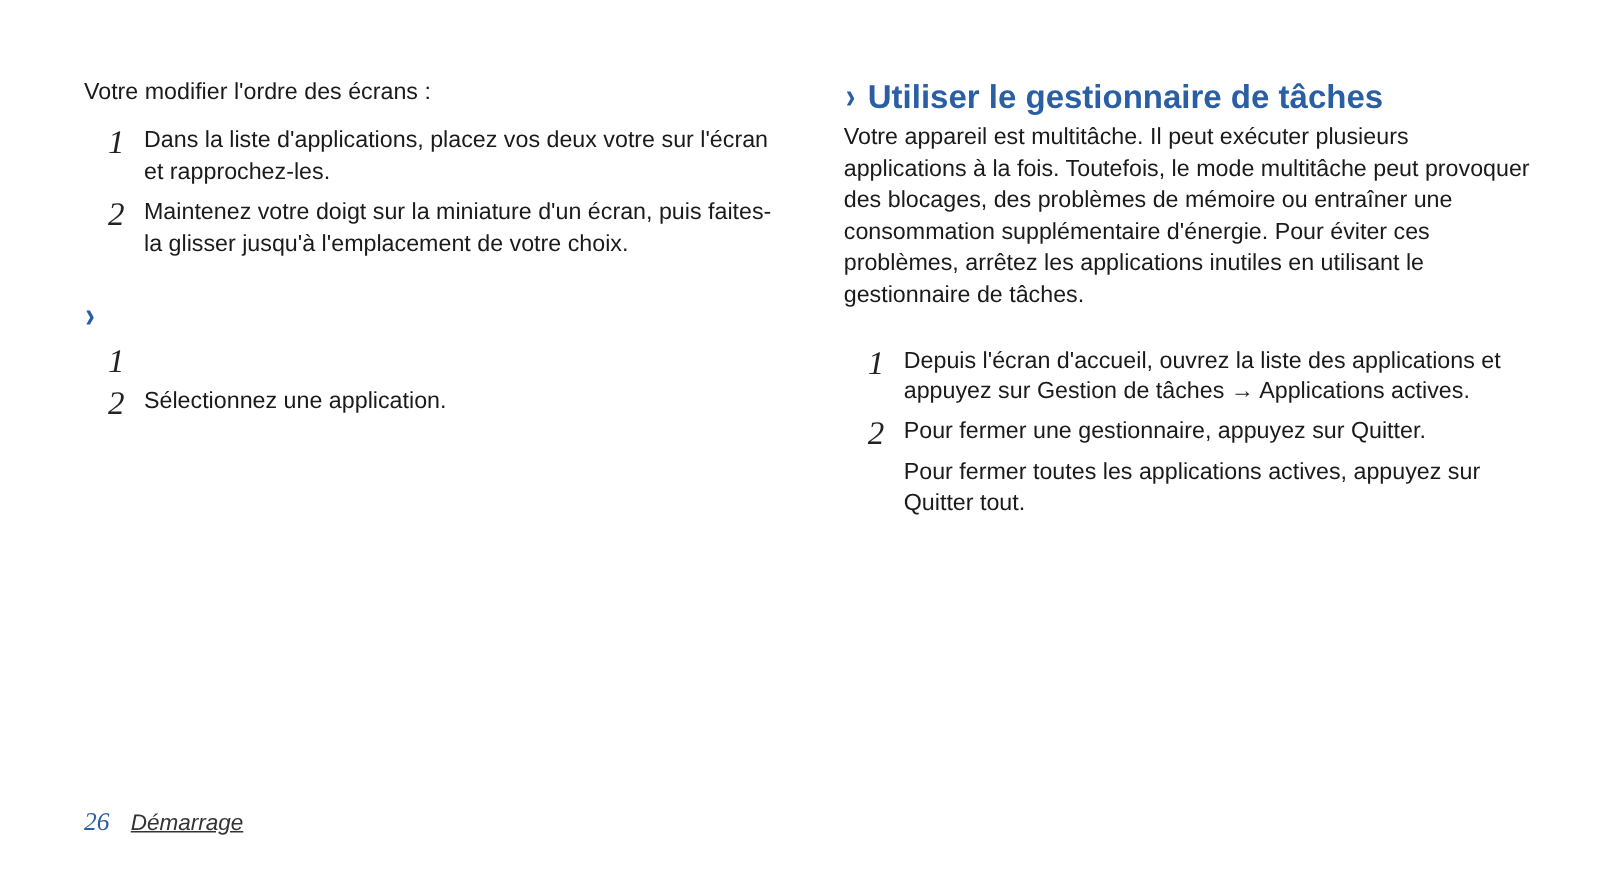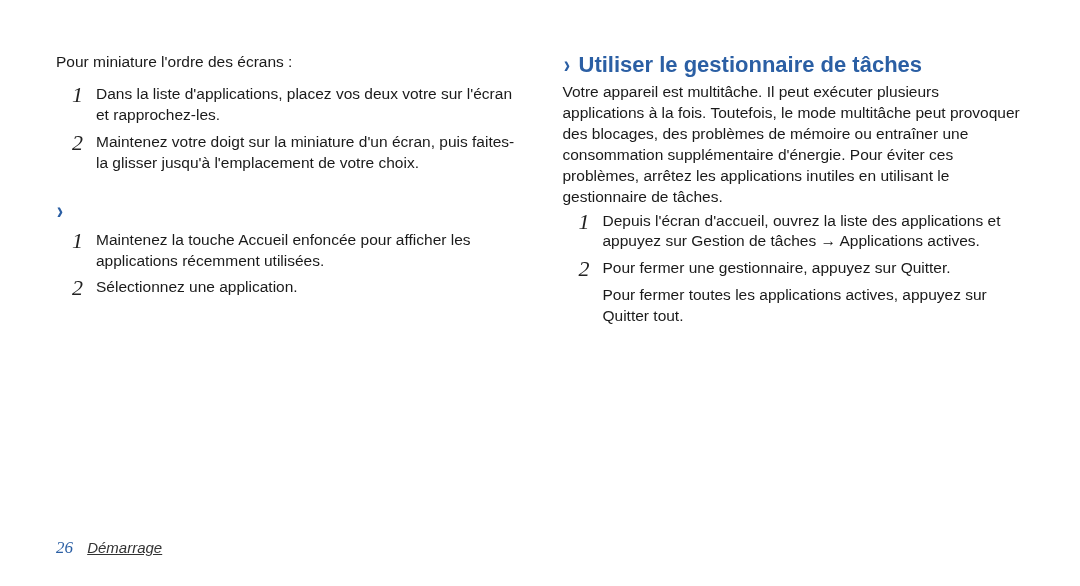--- a/index.html
+++ b/index.html
@@ -56,21 +56,21 @@
   }
   h2.section .chev {
     color: #2b5fa4;
     font-size: 24px;
     line-height: 1;
     transform: scaleX(0.8);
   }
   .para {
     font-size: 15.5px;
     line-height: 1.35;
-    margin-bottom: 0;
+    margin-bottom: 20px;
   }
   .bold { font-weight: 400; }
   .footer {
     position: absolute;
     left: 56px;
     bottom: 28px;
     font-size: 15px;
     color: #333;
   }
   .footer .pnum {
@@ -84,38 +84,37 @@
     font-style: italic;
     text-decoration: underline;
   }
 </style>
 </head>
 <body>
 
 <div class="columns">
 
   <div class="col">
-    <p class="intro">Pour miniature l'ordre des écrans :</p>
+    <p class="intro">Votre modifier l'ordre des écrans :</p>
 
     <div class="step">
       <div class="step-num">1</div>
       <div class="step-body">Dans la liste d'applications, placez vos deux votre sur l'écran et rapprochez-les.</div>
     </div>
     <div class="step">
       <div class="step-num">2</div>
       <div class="step-body">Maintenez votre doigt sur la miniature d'un écran, puis faites-la glisser jusqu'à l'emplacement de votre choix.</div>
     </div>
 
     <h2 class="section">
       <span class="chev">›</span>
     </h2>
 
     <div class="step">
       <div class="step-num">1</div>
-      <div class="step-body">Maintenez la touche Accueil enfoncée pour afficher les applications récemment utilisées.</div>
     </div>
     <div class="step">
       <div class="step-num">2</div>
       <div class="step-body">Sélectionnez une application.</div>
     </div>
   </div>
 
   <div class="col">
     <h2 class="section" style="margin-top:0">
       <span class="chev">›</span>

